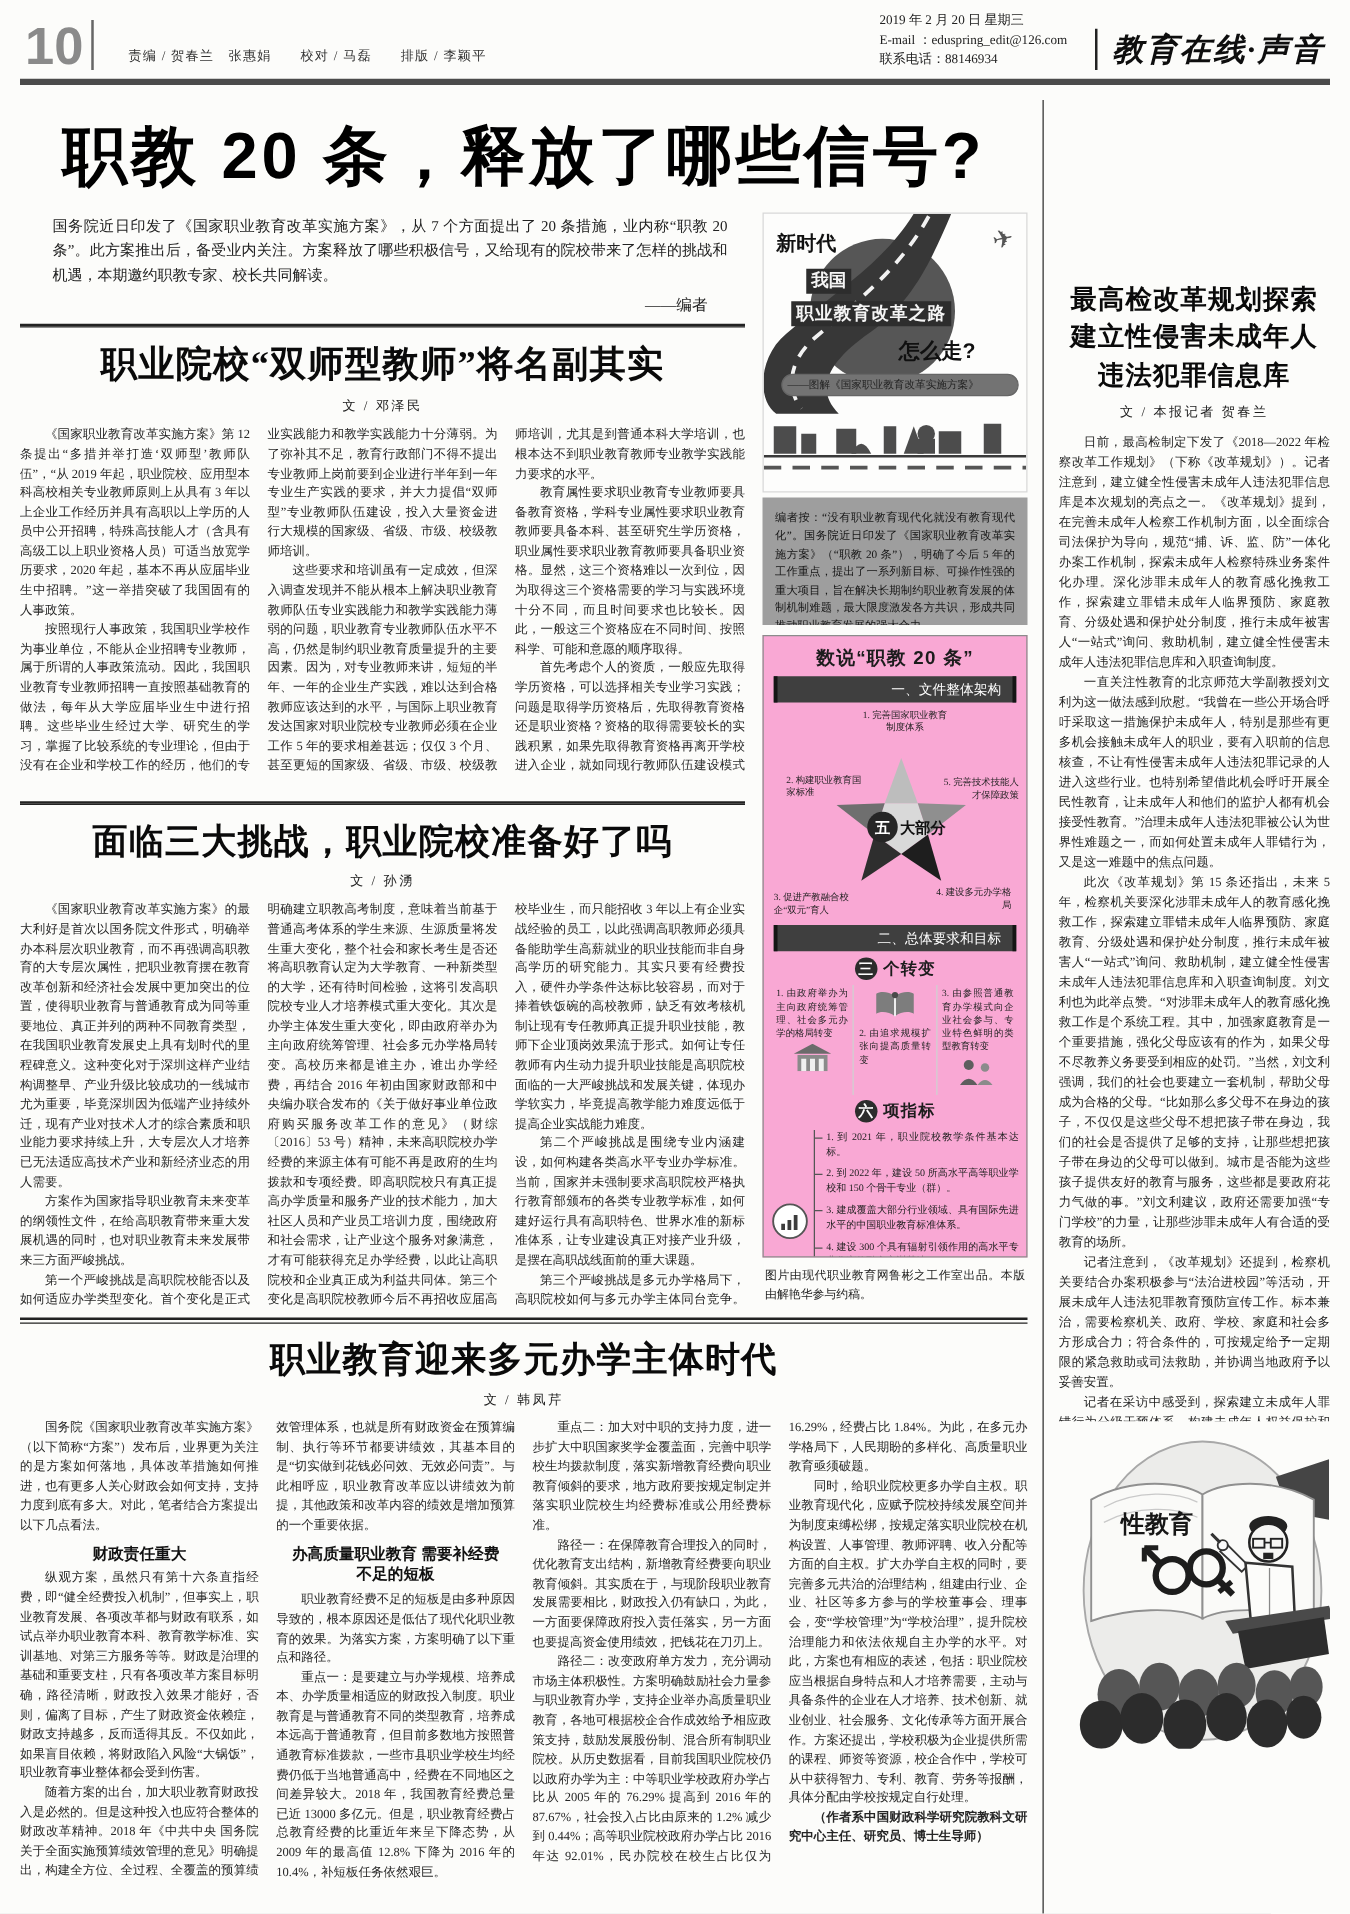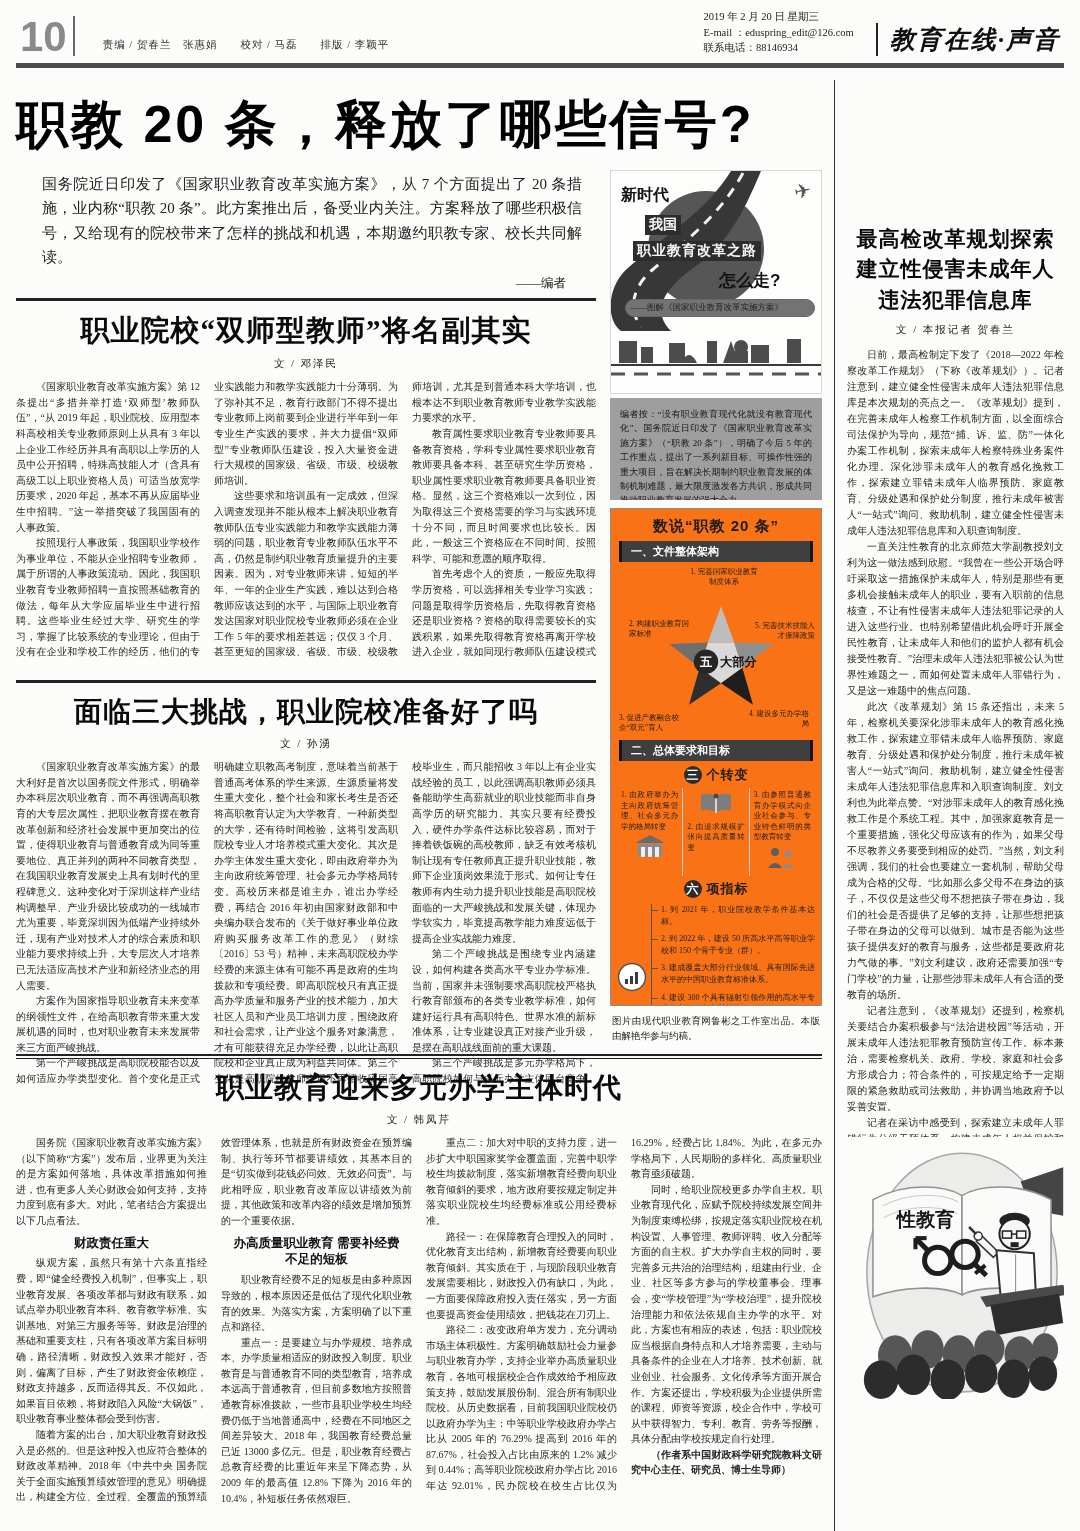--- a/index.html
+++ b/index.html
@@ -17,25 +17,25 @@
   .staff { font-size:10.5px; color:#333; margin:0 0 6px 18px; letter-spacing:1px; }
   .datebox { margin-left:auto; font-size:10.5px; color:#222; line-height:1.5; margin-bottom:2px; }
   .sectionname { border-left:2px solid #222; margin-left:22px; padding-left:12px; font-size:25px; font-weight:bold; font-style:italic; letter-spacing:2px; color:#0e0e0e; margin-bottom:2px; white-space:nowrap; }
   .thickrule { height:5px; background:#4b4b4b; margin-top:5px; }
   
   .main { display:flex; margin-top:8px; height:1455px; }
   .leftmain { width:806px; display:flex; flex-direction:column; }
   .vdivider { width:1px; background:#2e2e2e; margin:4px 12px 0 12px; }
   .rightcol { width:222px; display:flex; flex-direction:column; }
   
-  .bigheadline { font-family:"Liberation Sans",sans-serif; font-weight:900; font-size:52px; letter-spacing:3px; color:#000; padding:14px 0 10px 0; }
+  .bigheadline { text-align:center; font-family:"Liberation Sans",sans-serif; font-weight:900; font-size:52px; letter-spacing:3px; color:#000; padding:14px 0 10px 0; }
   .row2 { display:flex; height:878px; }
   .contentcol { width:580px; margin-right:14px; display:flex; flex-direction:column; }
   .infocol { width:212px; display:flex; flex-direction:column; }
-  .lead-intro { font-size:15px; line-height:1.62; padding:2px 14px 6px 26px; text-align:justify; color:#222; }
+  .lead-intro { font-size:12px; line-height:1.62; padding:2px 14px 6px 26px; text-align:justify; color:#222; }
   .lead-credit { text-align:right; padding:0 30px 6px 0; font-size:12.5px; }
   .dbl { border-top:2px solid #222; border-bottom:1px solid #222; height:5px; }
   
   .art-title { text-align:center; font-size:29px; font-weight:bold; letter-spacing:1px; color:#0a0a0a; margin-top:10px; }
   .art-title.small { font-size:28px; }
   .byline { text-align:center; font-size:10.5px; color:#222; letter-spacing:2px; margin:6px 0 8px 0; }
   .body3 { column-count:3; column-gap:14px; height:295px; overflow:hidden; }
   .body3.a2 { height:332px; }
   .body4 { column-count:4; column-gap:14px; height:392px; overflow:hidden; }
   .bodytxt p { font-size:10px; line-height:1.56; text-align:justify; text-indent:2em; color:#262626; }
@@ -51,23 +51,23 @@
   
   .topart { position:relative; height:224px; overflow:hidden; background:#fdfdfc; border:1px solid #d8d8d8; }
   .ta-era { position:absolute; left:10px; top:14px; font-family:"Liberation Sans",sans-serif; font-weight:bold; font-size:16px; color:#111; }
   .ta-chip { position:absolute; background:#2d2d2d; color:#f5f5f5; font-family:"Liberation Sans",sans-serif; font-weight:bold; padding:1px 4px; }
   .ta-chip.c1 { left:34px; top:44px; font-size:14px; }
   .ta-chip.c2 { left:22px; top:70px; font-size:14px; letter-spacing:1px; }
   .ta-q { position:absolute; left:108px; top:98px; font-family:"Liberation Sans",sans-serif; font-weight:bold; font-size:17px; color:#101010; }
   .ta-pill { position:absolute; left:14px; top:128px; right:6px; border:1px solid #666; border-radius:9px; background:#737373; font-size:8.5px; padding:2px 4px; text-align:left; color:#222; white-space:nowrap; overflow:hidden; }
   .ta-plane { position:absolute; right:10px; top:8px; font-size:20px; color:#555; transform:rotate(-12deg); font-family:"DejaVu Sans",sans-serif; }
   .enote { background:#9e9e9e; color:#161616; font-size:9px; line-height:1.6; text-align:justify; padding:9px 10px; height:102px; overflow:hidden; margin-top:4px; }
-  .panel { border:1px solid #8c8c8c; background:#f97316; margin-top:8px; height:498px; overflow:hidden; padding:6px 6px; }
+  .panel { border:1px solid #8c8c8c; background:#f9a8d4; margin-top:8px; height:498px; overflow:hidden; padding:6px 6px; }
   .panel-title { text-align:center; font-family:"Liberation Sans",sans-serif; font-weight:bold; font-size:15px; letter-spacing:1px; margin:2px 0 4px 0; }
-  .banner { background:#3f3f3f; color:#fff; font-family:"Liberation Sans",sans-serif; font-weight:bold; font-size:11px; padding:3px 9px; margin:5px 2px; border-left:3px solid #151515; border-right:3px solid #151515; }
+  .banner { background:#3f3f3f; color:#fff; font-family:"Liberation Sans",sans-serif; font-weight:normal; font-size:11px; padding:3px 9px; margin:5px 2px; border-left:3px solid #151515; border-right:3px solid #151515;text-align:right; }
   .starwrap { position:relative; height:168px; }
   .star-label { position:absolute; font-size:7.5px; line-height:1.35; color:#1e1e1e; width:62px; }
   .sl-top { left:72px; top:0px; width:70px; text-align:center; }
   .sl-left { left:12px; top:52px; }
   .sl-right { right:0px; top:54px; text-align:right; }
   .sl-bl { left:2px; bottom:2px; }
   .sl-br { right:6px; bottom:6px; text-align:right; }
   .circlehead { display:flex; align-items:center; justify-content:center; gap:5px; margin:4px 0; }
   .circlehead .num { width:18px; height:18px; border-radius:50%; background:#2c2c2c; color:#fff; font-size:12px; font-weight:bold; display:flex; align-items:center; justify-content:center; font-family:"Liberation Sans",sans-serif; }
   .circlehead .txt { font-family:"Liberation Sans",sans-serif; font-weight:bold; font-size:13px; letter-spacing:1px; }

